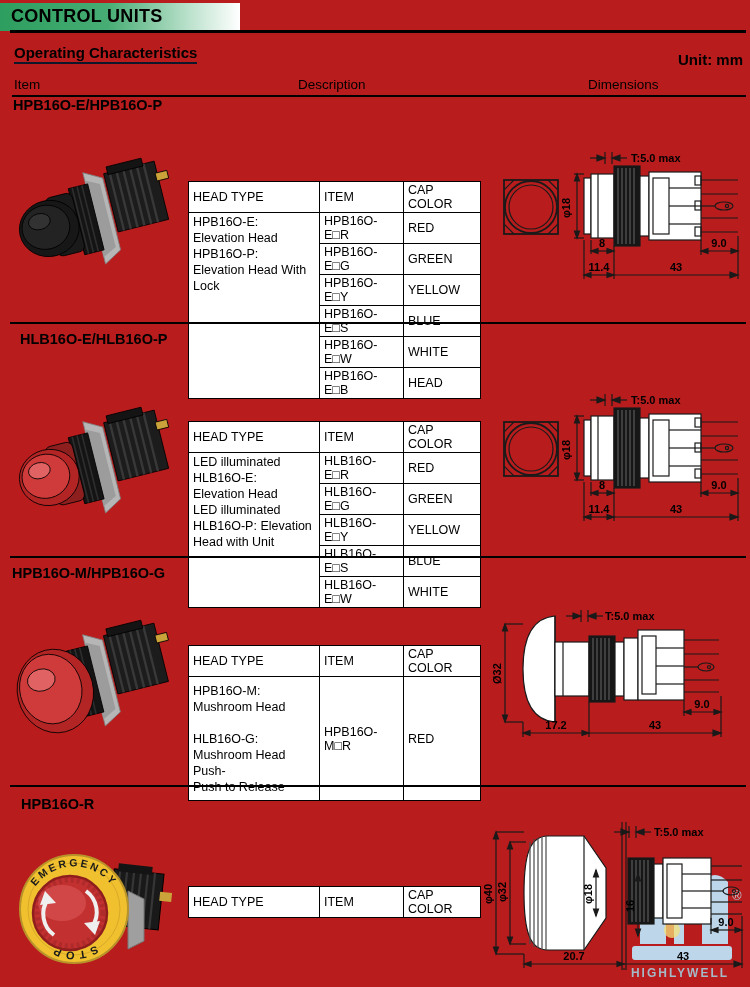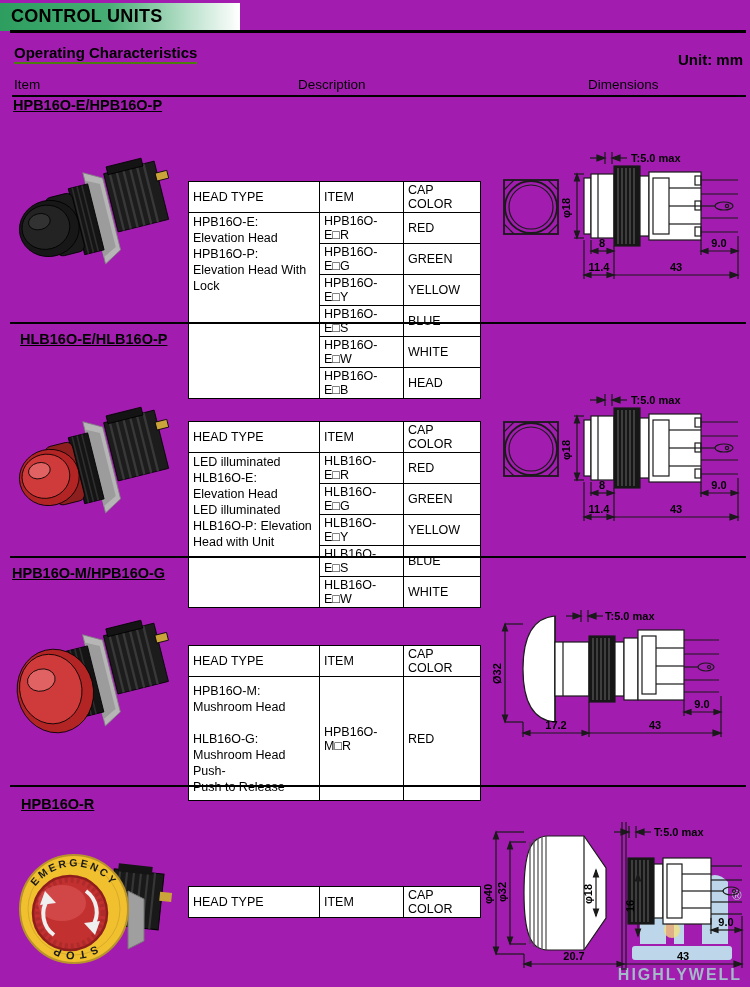--- a/index.html
+++ b/index.html
@@ -1,49 +1,49 @@
 <!DOCTYPE html>
 <html><head>
 <meta charset="utf-8">
 <style>
   * { margin:0; padding:0; box-sizing:border-box; }
   html,body { background:#fff; }
   .page {
-    position:relative; width:750px; height:987px; background:#a21caf;
+    position:relative; width:750px; height:987px; background:#b91c1c;
     font-family:"Liberation Sans","DejaVu Sans",sans-serif; color:#000;
     overflow:hidden; margin:0 auto;
   }
   .titlebar {
     position:absolute; left:0; top:3px; width:240px; height:28px;
     background:linear-gradient(90deg,#2d9e5f 0%,#47ad74 45%,#bfe3cf 80%,#ffffff 100%);
   }
   .titlebar span { position:absolute; left:11px; top:3px; font-size:18px; font-weight:bold; letter-spacing:.3px; }
   .title-rule { position:absolute; left:10px; top:30px; width:736px; height:3px; background:#000; }
   .opchar { position:absolute; left:14px; top:44px; font-size:15px; font-weight:bold;
-            border-bottom:2px solid #4d7c0f; padding-bottom:1px; }
+            border-bottom:2px solid #0f172a; padding-bottom:1px; }
   .unit { position:absolute; right:7px; top:51px; font-size:15px; font-weight:bold; }
   .colhdr { position:absolute; top:77px; font-size:13.5px; }
   .col-rule { position:absolute; left:12px; top:95px; width:734px; height:2px; background:#000; }
-  .section-title { position:absolute; font-size:14.5px; font-weight:bold;text-decoration:underline; }
+  .section-title { position:absolute; font-size:14.5px; font-weight:bold; }
   .divider { position:absolute; left:10px; width:736px; height:2px; background:#000; }
   table.spec { position:absolute; border-collapse:collapse; background:#fff; table-layout:fixed;margin-top:35px; }
   table.spec th, table.spec td {
     border:1.6px solid #000; font-size:12.5px; font-weight:normal;
     text-align:left; padding:1px 4px; overflow:hidden;
   }
   table.spec th { height:20px; }
   .t1 td { height:20px; } .t2 td { height:19px; }
   .t3 td.row { height:124px; } .t4 td.row { height:93px; }
   .headtype { white-space:pre-line; vertical-align:top; font-size:12px; line-height:1.28; }
   .t3 .headtype, .t4 .headtype { vertical-align:middle; }
   svg.fig { position:absolute; overflow:visible; }
   svg text { font-family:"Liberation Sans","DejaVu Sans",sans-serif; }
   .dimtxt { font-size:11px; font-weight:bold; fill:#000; }
   .brand {
-    position:absolute; font-size:16px; font-weight:bold; letter-spacing:2px;
+    position:absolute; font-size:12px; font-weight:bold; letter-spacing:2px;
     color:#a3bac9; text-align:center;
   }
 </style>
 </head>
 <body>
 
 <div class="page">
 
   <div class="titlebar">
     <span>CONTROL UNITS</span>

